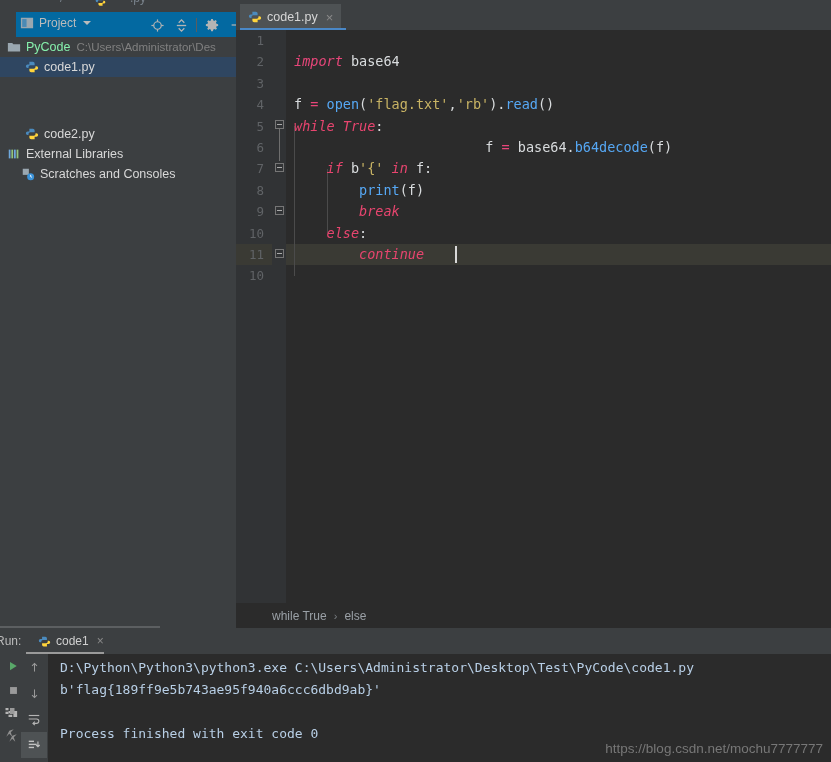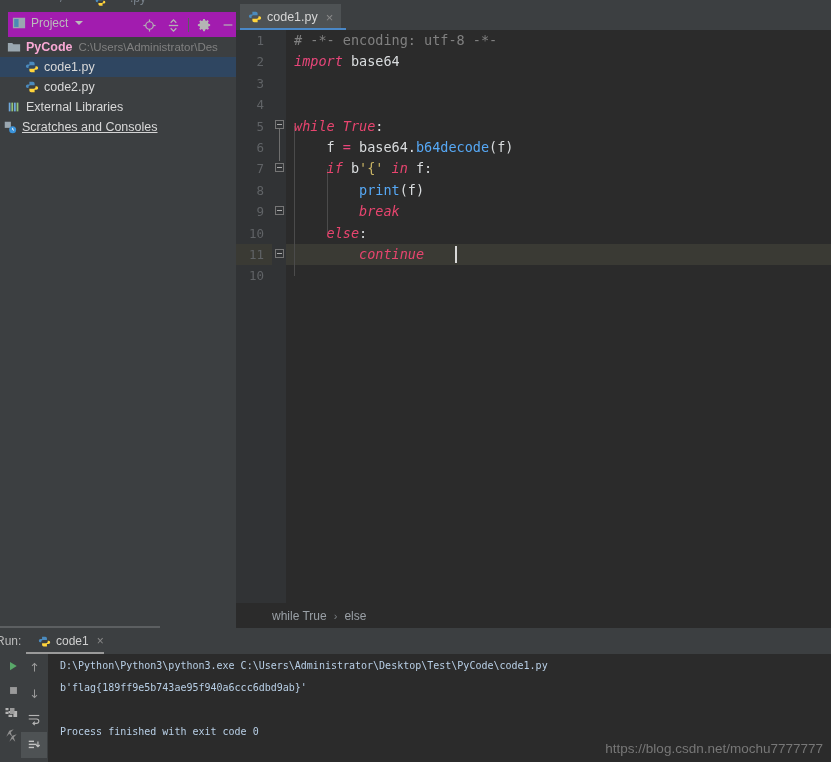--- a/index.html
+++ b/index.html
@@ -9,34 +9,34 @@
     -webkit-font-smoothing:antialiased;
   }
   
   #top-strip{position:absolute;left:0;top:0;width:831px;height:12px;background:#3c3f41;overflow:hidden;}
   #top-strip .ghost{position:absolute;top:-9px;left:60px;font-size:12px;color:#a9b7c6;opacity:.55;}
   #top-strip .ghost2{position:absolute;top:-9px;left:130px;font-size:12px;color:#a9b7c6;opacity:.55;}
   #top-strip .gicon{position:absolute;top:-4px;left:95px;width:11px;height:11px;}
 
   
   #project-panel{position:absolute;left:0;top:12px;width:236px;height:628px;background:#3c3f41;}
-  #project-header{position:absolute;left:8px;top:0;width:236px;height:25px;background:#a21caf;}
+  #project-header{position:absolute;left:16px;top:0;width:236px;height:25px;background:#0369a1;}
   .ph-left{position:absolute;left:4px;top:4px;display:flex;align-items:center;gap:5px;}
   .ph-title{font-size:12px;color:#bbbbbb;}
   .caret-down{width:0;height:0;border-left:4px solid transparent;border-right:4px solid transparent;border-top:4px solid #bbbbbb;display:inline-block;margin-left:2px;}
   .ph-icons{position:absolute;right:4px;top:4px;display:flex;align-items:center;gap:0px;}
   .tb-btn{width:24px;height:18px;display:flex;align-items:center;justify-content:center;cursor:default;}
   .divider-v{width:1px;height:14px;background:#5a5d5f;margin:0 3px;}
 
   #tree{position:absolute;left:0;top:25px;width:236px;height:583px;overflow:hidden;}
   .row{height:20px;display:flex;align-items:center;white-space:nowrap;font-size:12.5px;color:#d4d4d4;padding-left:4px;}
   .row.sel{background:#2f4661;}
   .row .ic{width:16px;height:16px;margin-right:4px;flex:0 0 16px;display:flex;align-items:center;justify-content:center;}
   .row .lbl{color:#d8d8d8;}
-  .row .lbl.b{font-weight:bold;color:#f9a8d4;}
+  .row .lbl.b{font-weight:normal;color:#86efac;}
   .row .path{color:#808080;margin-left:6px;font-size:11.5px;overflow:hidden;}
 
   
   #tree-hscroll{position:absolute;left:0;top:612px;width:236px;height:10px;background:#3c3f41;}
   #tree-hscroll .thumb{position:absolute;left:0;top:2px;width:160px;height:6px;background:#5c5f61;border-radius:0;}
 
   
   #editor-area{position:absolute;left:236px;top:0;width:595px;height:628px;background:#2b2b2b;}
   #tabbar{position:absolute;left:0;top:0;width:595px;height:30px;background:#3c3f41;}
   #tab-code1{position:absolute;left:4px;top:4px;height:26px;display:flex;align-items:center;padding:0 8px 0 8px;background:#4e5254;}
@@ -83,21 +83,21 @@
   #run-tab .rt{font-size:12px;color:#d0d0d0;margin-left:5px;}
   #run-tab .rx{font-size:12px;color:#8a8a8a;margin-left:8px;}
   #run-tab-underline{position:absolute;left:26px;top:24px;width:78px;height:2px;background:#9a9a9a;}
 
   #run-sidebar{position:absolute;left:0;top:26px;width:20px;height:108px;background:#3c3f41;}
   #run-toolbar{position:absolute;left:21px;top:26px;width:26px;height:108px;background:#3c3f41;}
   .rtb{width:26px;height:26px;display:flex;align-items:center;justify-content:center;}
   .rtb.active{background:#4e5254;}
 
   #console{position:absolute;left:48px;top:26px;width:783px;height:108px;background:#2b2b2b;overflow:hidden;}
-  .cline{position:absolute;left:12px;font-family:"DejaVu Sans Mono", monospace;font-size:10px;color:#b8cfe6;white-space:pre;}
+  .cline{position:absolute;left:12px;font-family:"DejaVu Sans Mono", monospace;font-size:13px;color:#b8cfe6;white-space:pre;}
   #watermark{position:absolute;right:8px;bottom:6px;font-size:13.5px;color:#777777;font-family:"Liberation Sans",sans-serif;}
 
   
   #left-bar-icons{position:absolute;left:0;top:700px;width:20px;height:62px;}
   .lbi{width:20px;height:22px;display:flex;align-items:center;justify-content:center;}
   #panel-divider{position:absolute;left:0;top:640px;width:831px;height:1px;background:#323232;}
   #vdiv{position:absolute;left:235px;top:12px;width:1px;height:616px;background:#323232;}
 </style>
 </head>
 <body>
@@ -171,21 +171,21 @@
     <div class="row sel" style="padding-left:24px;">
       <span class="ic">
         <svg width="14" height="14" viewBox="0 0 16 16">
           <path d="M5 2h4a2 2 0 0 1 2 2v2H6a2 2 0 0 0-2 2v1H3a2 2 0 0 1 0-4h2z" fill="#4b8bbe"></path>
           <path d="M11 14H7a2 2 0 0 1-2-2v-2h5a2 2 0 0 0 2-2V7h1a2 2 0 0 1 0 4h-2z" fill="#ffd43b"></path>
         </svg>
       </span>
       <span class="lbl">code1.py</span>
     </div>
 
-    <div class="row" style="padding-left:24px;">
+    <div class="row" style="padding-left:24px;margin-top:47px;">
       <span class="ic">
         <svg width="14" height="14" viewBox="0 0 16 16">
           <path d="M5 2h4a2 2 0 0 1 2 2v2H6a2 2 0 0 0-2 2v1H3a2 2 0 0 1 0-4h2z" fill="#4b8bbe"></path>
           <path d="M11 14H7a2 2 0 0 1-2-2v-2h5a2 2 0 0 0 2-2V7h1a2 2 0 0 1 0 4h-2z" fill="#ffd43b"></path>
         </svg>
       </span>
       <span class="lbl">code2.py</span>
     </div>
 
 
@@ -194,21 +194,21 @@
         <svg width="14" height="14" viewBox="0 0 16 16">
           <rect x="2" y="3" width="2" height="10" fill="#6fa8dc"></rect>
           <rect x="5" y="3" width="2" height="10" fill="#93c47d"></rect>
           <rect x="8" y="3" width="2" height="10" fill="#6fa8dc"></rect>
           <rect x="11" y="3" width="2" height="10" fill="#93c47d"></rect>
         </svg>
       </span>
       <span class="lbl">External Libraries</span>
     </div>
 
-    <div class="row" style="padding-left:2px;text-decoration:underline;">
+    <div class="row" style="padding-left:20px;">
       <span class="ic">
         <svg width="14" height="14" viewBox="0 0 16 16">
           <path d="M2 2h7v7H2z" fill="#9aa7b0"></path>
           <circle cx="11" cy="11" r="4" fill="#3b93d9"></circle>
           <line x1="11" y1="9" x2="11" y2="11" stroke="#fff" stroke-width="1"></line>
           <line x1="11" y1="11" x2="12.6" y2="11.8" stroke="#fff" stroke-width="1"></line>
         </svg>
       </span>
       <span class="lbl">Scratches and Consoles</span>
     </div>
@@ -256,30 +256,30 @@
     <div class="fold" style="top:176px;"></div>
     <div class="fold" style="top:219px;"></div>
   </div>
 
   <div id="code-surface">
     <div class="caretline-code" style="top:214px;"></div>
 
     <div class="iguide" style="left:8px;top:96px;height:150px;"></div>
     <div class="iguide" style="left:41px;top:139px;height:64px;"></div>
 
-    <div class="codeline" style="top:0px;"><span class="cmt"># -*- encoding: utf-8 -*-</span></div>
 
     <div class="codeline" style="top:21.4px;"><span class="imp">import</span><span class="plain"> base64</span></div>
 
     <div class="codeline" style="top:42.8px;"></div>
 
+    <div class="codeline" style="top:64.2px;"><span class="plain">f </span><span class="op">=</span><span class="plain"> </span><span class="fn">open</span><span class="plain">(</span><span class="str">'flag.txt'</span><span class="plain">,</span><span class="str">'rb'</span><span class="plain">)</span><span class="plain">.</span><span class="fn">read</span><span class="plain">()</span></div>
 
     <div class="codeline" style="top:85.6px;"><span class="kw2">while</span><span class="plain"> </span><span class="kw2">True</span><span class="plain">:</span></div>
 
-    <div class="codeline" style="top:107px;"><span class="plain">    f </span><span class="op">=</span><span class="plain"> base64.</span><span class="fn">b64decode</span><span class="plain">(f)</span></div>
+    <div class="codeline" style="top:107px;text-align:center;"><span class="plain">    f </span><span class="op">=</span><span class="plain"> base64.</span><span class="fn">b64decode</span><span class="plain">(f)</span></div>
 
     <div class="codeline" style="top:128.4px;"><span class="plain">    </span><span class="kw2">if</span><span class="plain"> b</span><span class="str">'{'</span><span class="plain"> </span><span class="kw2">in</span><span class="plain"> f:</span></div>
 
     <div class="codeline" style="top:171.2px;"><span class="plain">        </span><span class="kw2">break</span></div>
 
     <div class="codeline" style="top:149.8px;"><span class="plain">        </span><span class="fn">print</span><span class="plain">(f)</span></div>
 
     <div class="codeline" style="top:192.6px;"><span class="plain">    </span><span class="kw2">else</span><span class="plain">:</span></div>
 
     <div class="codeline" style="top:214px;"><span class="plain">        </span><span class="kw2">continue</span></div>

